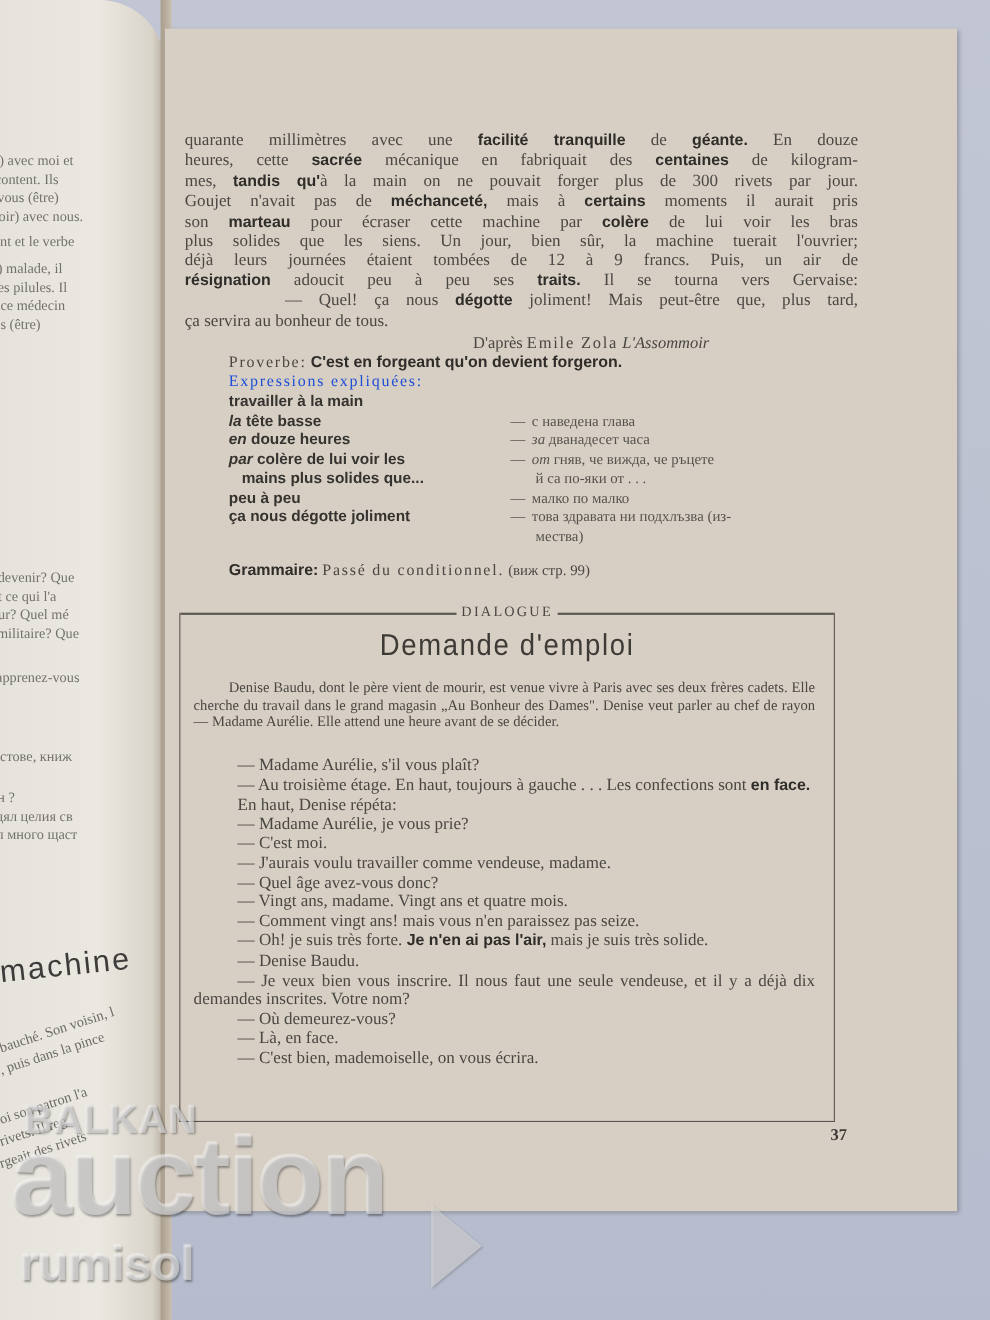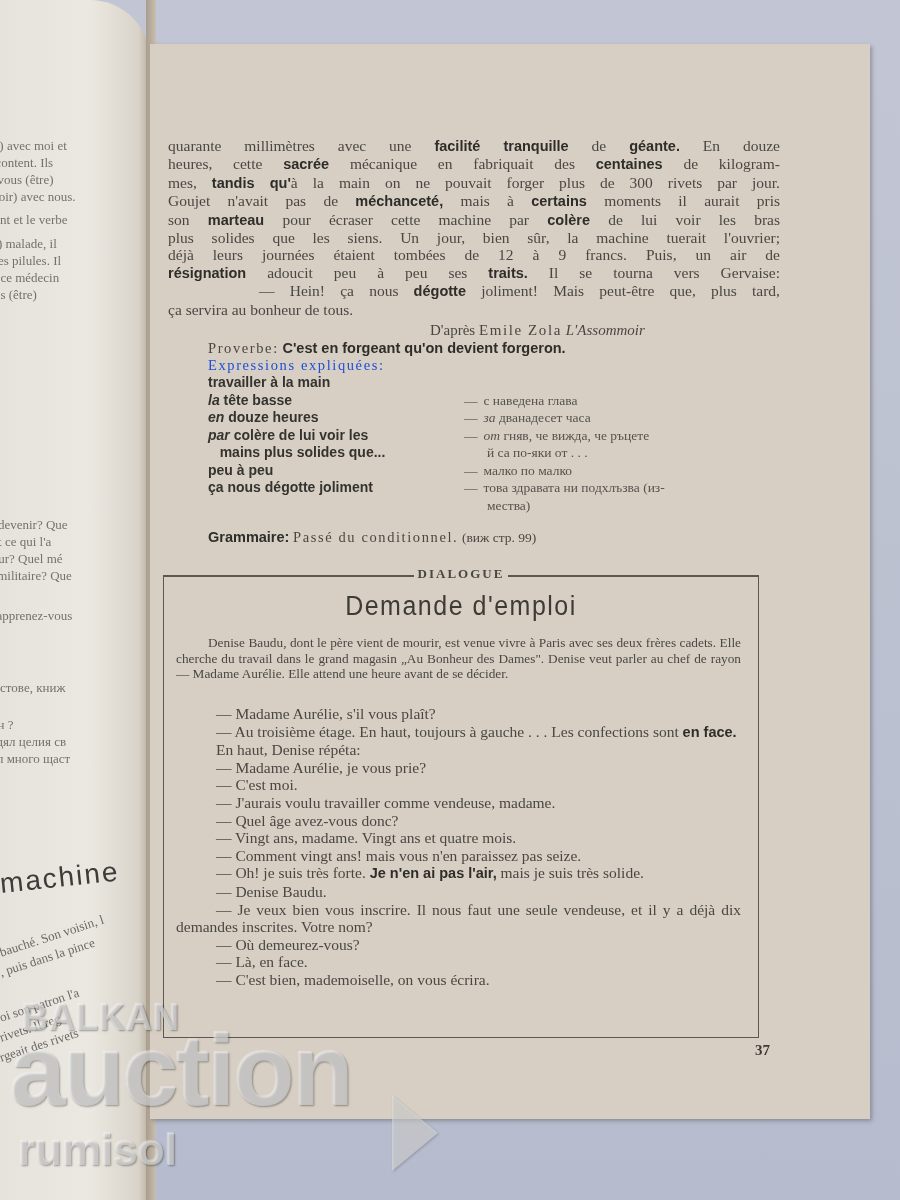--- a/index.html
+++ b/index.html
@@ -29,21 +29,21 @@
   .left-page .curved {
     position: absolute; left: 0; font-size: 13px; color: #4c4a48; white-space: nowrap;
     transform: rotate(-18deg); transform-origin: left; opacity: .8;
   }
   .spine {
     position: absolute; left: 146px; top: 0; width: 10px; height: 1200px;
     background: linear-gradient(90deg, #a99d8c, #c9bfb0);
   }
   
   .page {
-    position: absolute; left: 150px; top: 44px; width: 720px; height: 1075px;
+    position: absolute; left: 150px; top: 26px; width: 720px; height: 1075px;
     background: #d7cfc4;
     box-shadow: 2px 2px 4px rgba(0,0,0,0.25);
   }
   .text {
     position: absolute; left: 18px; width: 612px;
     font-size: 15.5px; line-height: 17.4px; color: #4a4743;
     text-align: justify;
   }
   .bold { font-weight: bold; color: #2f2d2a; font-family: "Liberation Sans", sans-serif; font-size: 14.5px; }
   .it { font-style: italic; }
@@ -62,21 +62,21 @@
   
   .dbox {
     position: absolute; left: 13px; top: 531px; width: 594px; height: 462px;
     border: 1.5px solid #5b5752; border-top: none;
   }
   .dbox-line { position: absolute; top: 0; height: 1.5px; background: #5b5752; }
   .dbox-label {
     position: absolute; left: 0; right: 0; top: -9px; text-align: center;
     font-size: 13px; letter-spacing: 2px; color: #4a4743;
   }
-  .dbox-label span { background: #d7cfc4; padding: 0 4px; font-weight: bold; }
+  .dbox-label span { background: #d7cfc4; padding: 0 4px; }
   .dtitle {
     position: absolute; left: 0; right: 0; top: 16px; text-align: center;
     font-family: "Liberation Sans", sans-serif; font-size: 25px; letter-spacing: 1.5px; color: #3e3b37;
     transform: scaleY(1.1);
   }
   .dintro {
     position: absolute; left: 12px; width: 565px; top: 60px;
     font-size: 13.3px; line-height: 15.6px; color: #4a4743; text-align: justify;
   }
   .dlines { position: absolute; left: 12px; width: 565px; top: 130px;
@@ -130,21 +130,21 @@
 <div class="page">
   <div class="text" id="para" style="top:93px;">
       <div style="text-align-last: justify; white-space: pre-wrap;"><span>quarante millimètres avec une </span><span class="bold">facilité tranquille</span><span> de </span><span class="bold">géante.</span><span> En douze</span></div>
       <div style="text-align-last: justify; white-space: pre-wrap;"><span>heures, cette </span><span class="bold">sacrée</span><span> mécanique en fabriquait des </span><span class="bold">centaines</span><span> de kilogram-</span></div>
       <div style="text-align-last: justify; white-space: pre-wrap;"><span>mes, </span><span class="bold">tandis qu'</span><span>à la main on ne pouvait forger plus de 300 rivets par jour.</span></div>
       <div style="text-align-last: justify; white-space: pre-wrap;"><span>Goujet n'avait pas de </span><span class="bold">méchanceté,</span><span> mais à </span><span class="bold">certains</span><span> moments il aurait pris</span></div>
       <div style="text-align-last: justify; white-space: pre-wrap;"><span>son </span><span class="bold">marteau</span><span> pour écraser cette machine par </span><span class="bold">colère</span><span> de lui voir les bras</span></div>
       <div style="text-align-last: justify; white-space: pre-wrap;"><span>plus solides que les siens. Un jour, bien sûr, la machine tuerait l'ouvrier;</span></div>
       <div style="text-align-last: justify; white-space: pre-wrap;"><span>déjà leurs journées étaient tombées de 12 à 9 francs. Puis, un air de</span></div>
       <div style="text-align-last: justify; white-space: pre-wrap;"><span class="bold">résignation</span><span> adoucit peu à peu ses </span><span class="bold">traits.</span><span> Il se tourna vers Gervaise:</span></div>
-      <div style="text-align-last: justify; white-space: pre-wrap;"><span>      — Hein! ça nous </span><span class="bold">dégotte</span><span> joliment! Mais peut-être que, plus tard,</span></div>
+      <div style="text-align-last: justify; white-space: pre-wrap;"><span>      — Quel! ça nous </span><span class="bold">dégotte</span><span> joliment! Mais peut-être que, plus tard,</span></div>
       <div style="text-align-last: left; white-space: pre-wrap;"><span>ça servira au bonheur de tous.</span></div>
     </div>
 
   <div class="attrib">
     <span>D'après </span><span class="spaced">Emile Zola</span> <span class="it">L'Assommoir</span>
   </div>
 
   <div class="proverbe">
     <span class="spaced">Proverbe:</span>
     <span class="bold">C'est en forgeant qu'on devient forgeron.</span>

